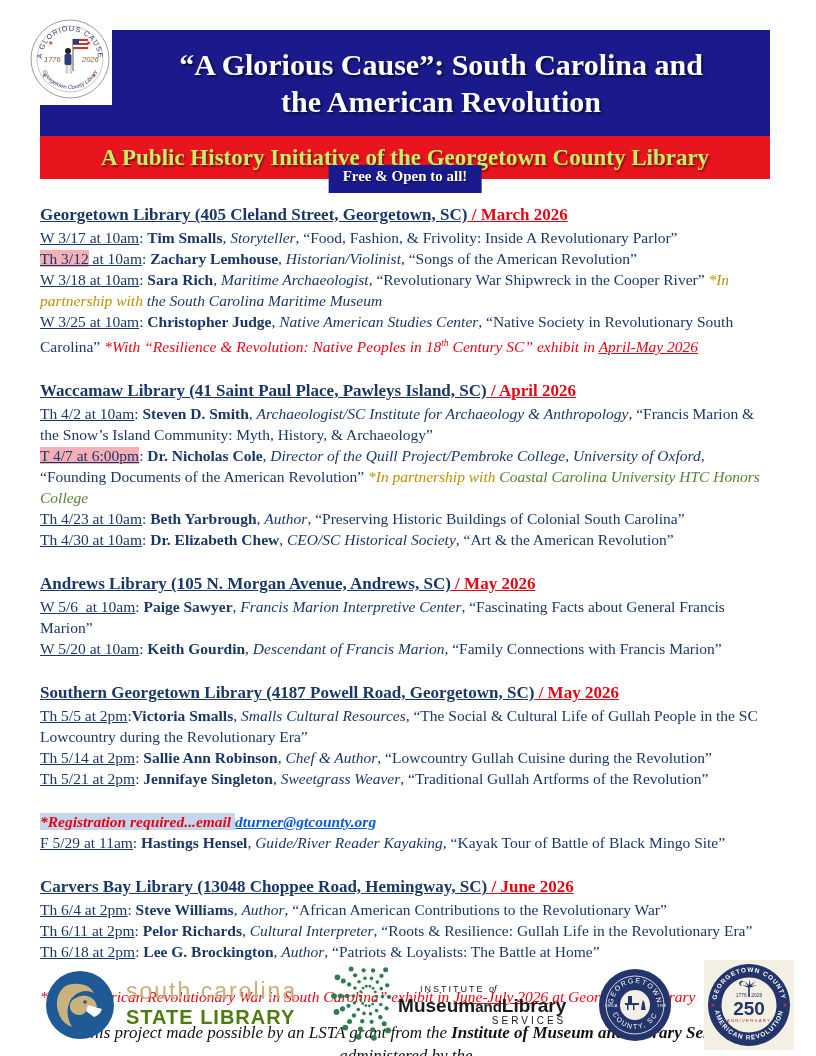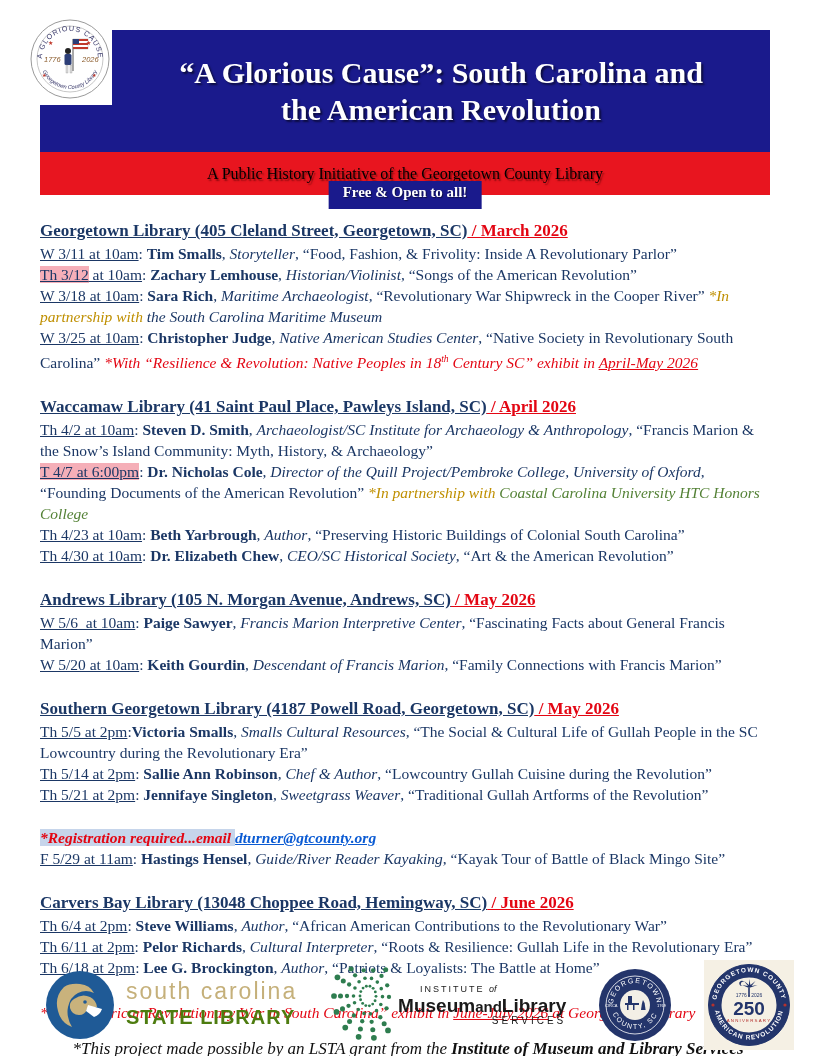--- a/index.html
+++ b/index.html
@@ -20,36 +20,36 @@
     background:#ffffff;
     font-family:"Liberation Serif","DejaVu Serif",serif;
     color:var(--body-navy);
     overflow:hidden;
     position:relative;
   }
   
   .header-wrap{position:relative;margin:30px 46px 0 40px;}
   .navy-bar{
     background:var(--navy-banner);
-    height:122px;
+    height:106px;
     padding-left:72px;
     display:flex;flex-direction:column;justify-content:center;
   }
   .title-line{
     text-align:center;color:#fff;font-weight:bold;
     font-size:30px;line-height:37px;
     text-shadow:2px 2px 2px rgba(0,0,0,0.55);
   }
   .red-bar{
     background:var(--red-banner);
     height:43px;
     display:flex;align-items:center;justify-content:center;
   }
   .subtitle{
-    color:#000000;font-weight:normal;font-size:16px;
+    color:#bef264;font-weight:bold;font-size:23px;
     text-shadow:1.5px 1.5px 1.5px rgba(80,0,0,0.6);
   }
   .badge{
     position:absolute;left:50%;transform:translateX(-50%);
     bottom:-14px;
     background:var(--navy-banner);
     color:#fff;font-weight:bold;font-size:15px;
     padding:3px 14px 8px 14px;
     text-shadow:1px 1px 1px rgba(0,0,0,0.5);
   }
@@ -148,21 +148,21 @@
         <text x="14" y="64" font-size="5" fill="#c0392b">★</text>
         <text x="64" y="64" font-size="5" fill="#c0392b">★</text>
       </g>
     </svg>
   </div>
 </div>
 
 <main id="content">
     <div class="section">
       <p class="venue"><span class="venue-name">Georgetown Library (405 Cleland Street, Georgetown, SC)</span><span class="venue-month"> / March 2026</span></p>
-      <p class="event-line"><span class="seg-date">W 3/11 at 10am</span><span>: </span><span class="seg-name">Tim Smalls</span><span>, </span><span class="seg-role">Storyteller</span><span>, “Food, Fashion, &amp; Frivolity: Inside A Revolutionary Parlor”</span></p>
+      <p class="event-line"><span class="seg-date">W 3/17 at 10am</span><span>: </span><span class="seg-name">Tim Smalls</span><span>, </span><span class="seg-role">Storyteller</span><span>, “Food, Fashion, &amp; Frivolity: Inside A Revolutionary Parlor”</span></p>
       <p class="event-line"><span class="seg-date seg-hl">Th 3/12</span><span class="seg-date"> at 10am</span><span>: </span><span class="seg-name">Zachary Lemhouse</span><span>, </span><span class="seg-role">Historian/Violinist</span><span>, “Songs of the American Revolution”</span></p>
       <p class="event-line"><span class="seg-date">W 3/18 at 10am</span><span>: </span><span class="seg-name">Sara Rich</span><span>, </span><span class="seg-role">Maritime Archaeologist</span><span>, “Revolutionary War Shipwreck in the Cooper River” </span><span class="seg-gold">*In partnership with </span><span class="seg-it">the South Carolina Maritime Museum</span></p>
       <p class="event-line"><span class="seg-date">W 3/25 at 10am</span><span>: </span><span class="seg-name">Christopher Judge</span><span>, </span><span class="seg-role">Native American Studies Center</span><span>, “Native Society in Revolutionary South Carolina” </span><span class="seg-red">*With “Resilience &amp; Revolution: Native Peoples in 18</span><span class="seg-red seg-sup">th</span><span class="seg-red"> Century SC” exhibit in </span><span class="seg-red seg-u">April-May 2026</span></p>
     </div>
     <div class="section">
       <p class="venue"><span class="venue-name">Waccamaw Library (41 Saint Paul Place, Pawleys Island, SC)</span><span class="venue-month"> / April 2026</span></p>
       <p class="event-line"><span class="seg-date">Th 4/2 at 10am</span><span>: </span><span class="seg-name">Steven D. Smith</span><span>, </span><span class="seg-role">Archaeologist/SC Institute for Archaeology &amp; Anthropology</span><span>, “Francis Marion &amp; the Snow’s Island Community: Myth, History, &amp; Archaeology”</span></p>
       <p class="event-line"><span class="seg-date seg-hl">T 4/7 at 6:00pm</span><span>: </span><span class="seg-name">Dr. Nicholas Cole</span><span>, </span><span class="seg-role">Director of the Quill Project/Pembroke College, University of Oxford</span><span>, “Founding Documents of the American Revolution” </span><span class="seg-gold">*In partnership with </span><span class="seg-green">Coastal Carolina University HTC Honors College</span></p>
       <p class="event-line"><span class="seg-date">Th 4/23 at 10am</span><span>: </span><span class="seg-name">Beth Yarbrough</span><span>, </span><span class="seg-role">Author</span><span>, “Preserving Historic Buildings of Colonial South Carolina”</span></p>
       <p class="event-line"><span class="seg-date">Th 4/30 at 10am</span><span>: </span><span class="seg-name">Dr. Elizabeth Chew</span><span>, </span><span class="seg-role">CEO/SC Historical Society</span><span>, “Art &amp; the American Revolution”</span></p>

